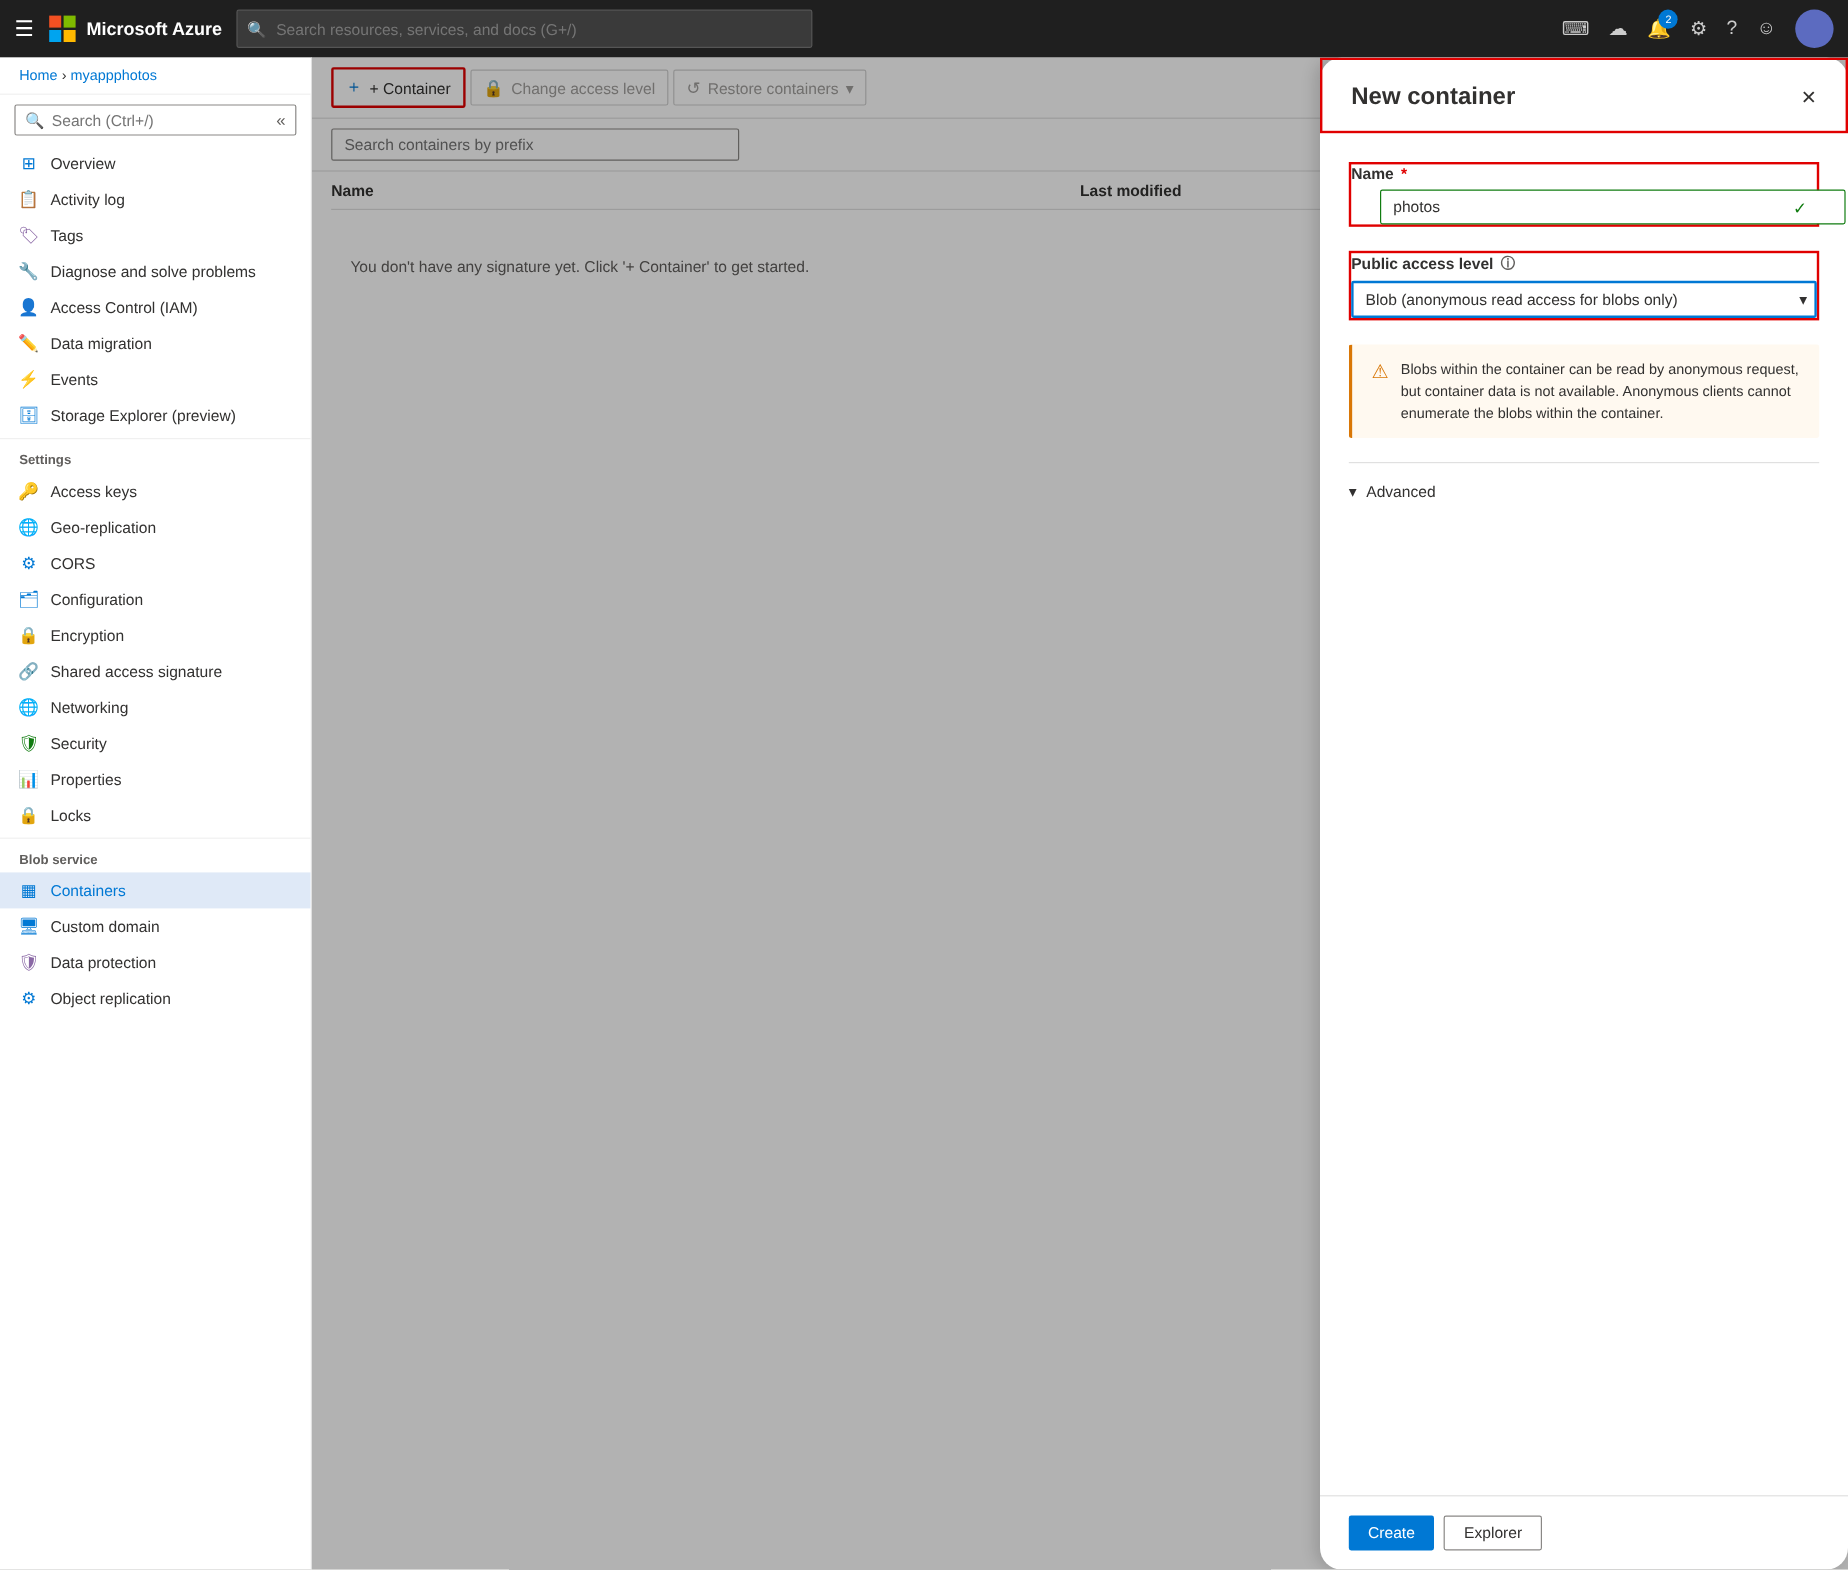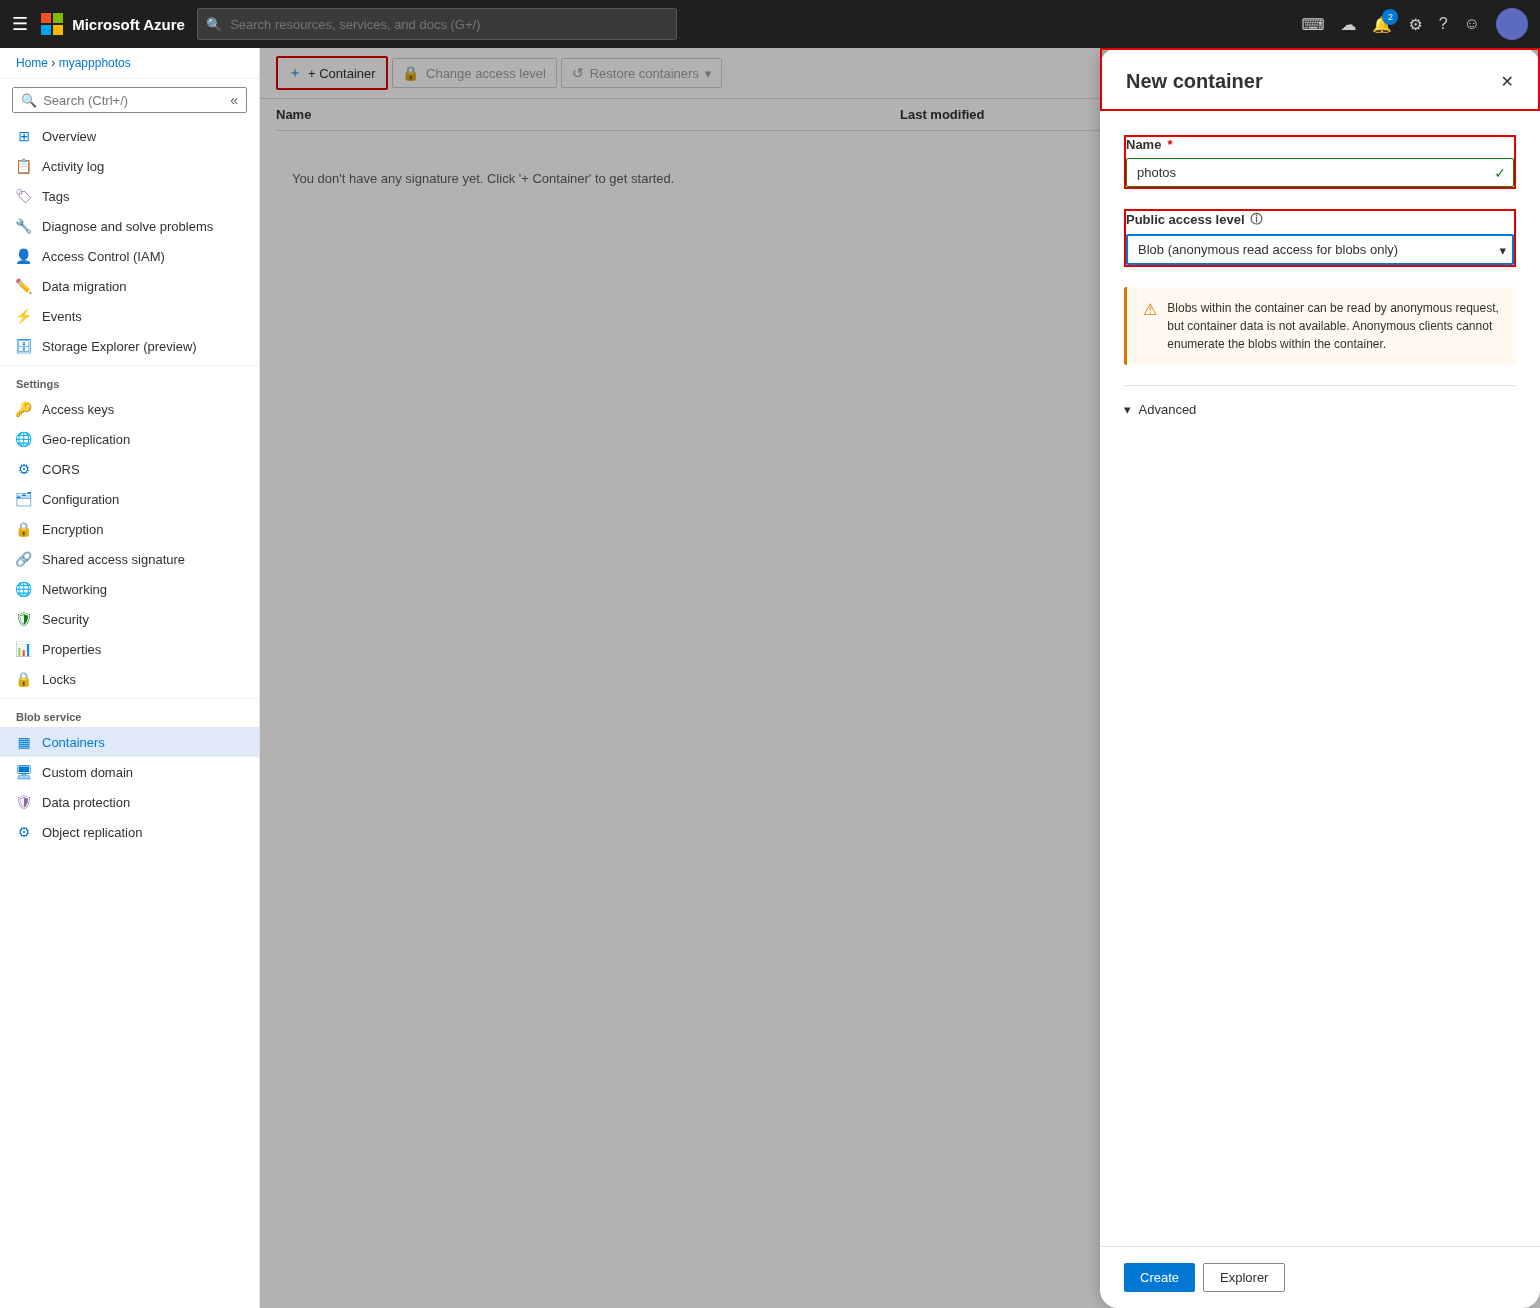--- a/index.html
+++ b/index.html
@@ -138,21 +138,21 @@
     .panel-title { font-size: 20px; font-weight: 600; color: #323130; }
     .panel-close { cursor: pointer; font-size: 16px; color: #323130; }
     .panel-body { flex: 1; padding: 24px; overflow-y: auto; }
 
     
     .form-group { margin-bottom: 20px; }
     .form-label { display: flex; align-items: center; gap: 6px; font-size: 13px; font-weight: 600; color: #323130; margin-bottom: 6px; }
     .form-required { color: #e00000; }
     .form-input {
       width: 100%; padding: 6px 10px; border: 1px solid #8a8886;
-      border-radius: 2px; font-size: 13px; outline: none; color: #323130;
+      border-radius: 2px; font-size: 13px; outline: none; color: #323130; margin-left: 24px;
     }
     .form-input.valid { border-color: #107c10; }
     .form-input-wrapper { position: relative; }
     .form-valid-icon {
       position: absolute; right: 8px; top: 50%; transform: translateY(-50%);
       color: #107c10; font-size: 14px;
     }
     .form-select-wrapper { position: relative; }
     .form-select {
       width: 100%; padding: 6px 30px 6px 10px; border: 2px solid #0078d4;
@@ -362,20 +362,23 @@
           <span class="toolbar-btn-icon toolbar-btn-disabled">🔒</span>
           <span class="toolbar-btn-disabled">Change access level</span>
         </button>
         <button class="toolbar-btn">
           <span class="toolbar-btn-icon toolbar-btn-disabled">↺</span>
           <span class="toolbar-btn-disabled">Restore containers</span>
           <span class="toolbar-btn-disabled">▾</span>
         </button>
       </div>
 
+      <div class="content-search">
+        <input type="text" class="content-search-input" placeholder="Search containers by prefix" style="">
+      </div>
 
       <div class="content-table">
         <div class="table-header">
           <span class="table-col-name">Name</span>
           <span class="table-col-modified">Last modified</span>
         </div>
         <div class="empty-state">You don't have any signature yet. Click '+ Container' to get started.</div>
       </div>
     </div>
 

